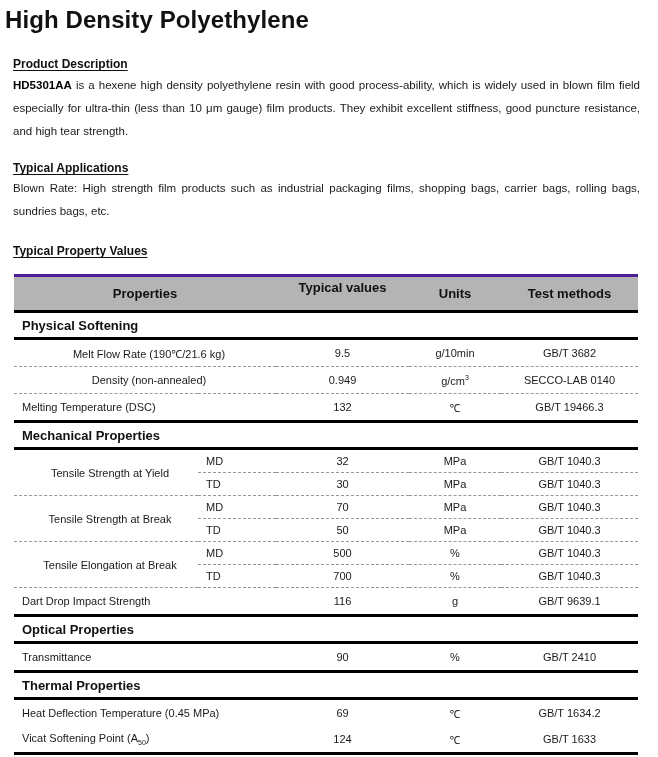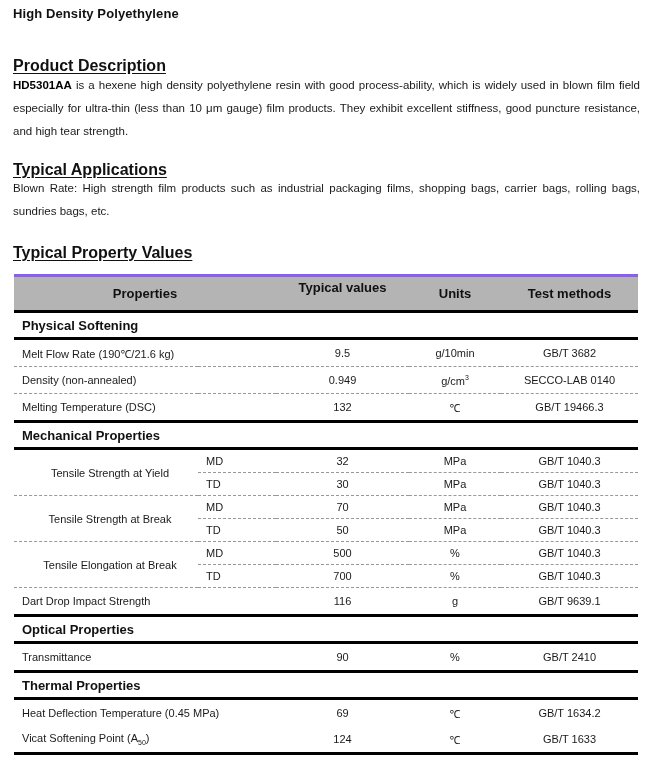--- a/index.html
+++ b/index.html
@@ -2,26 +2,26 @@
 <html><head>
   <meta charset="utf-8">
   <style>
     html, body { margin: 0; padding: 0; background: #ffffff; }
     body {
       width: 658px; height: 757px; overflow: hidden;
       font-family: "Liberation Sans", sans-serif; color: #111;
       position: relative;
     }
     .title {
-      position: absolute; left: 13px; top: 5px;
-      font-size: 13px; font-weight: bold; letter-spacing: 0.1px;
+      position: absolute; left: 5px; top: 5px;
+      font-size: 24px; font-weight: bold; letter-spacing: 0.1px;
     }
     .section-h {
       position: absolute; left: 13px;
-      font-size: 16px; font-weight: bold; text-decoration: underline;
+      font-size: 12px; font-weight: bold; text-decoration: underline;
       text-underline-offset: 2px;
     }
     .para {
       position: absolute; left: 13px; width: 627px;
       font-size: 11.5px; line-height: 23px; text-align: justify;
       text-align-last: left; color: #1a1a1a;
     }
     .para b { font-weight: bold; color: #000; }
 
     table.props {
@@ -30,30 +30,30 @@
     }
     table.props td, table.props th { padding: 0; }
     .col-prop { width: 184px; }
     .col-dir { width: 78px; }
     .col-val { width: 133px; }
     .col-unit { width: 92px; }
     .col-test { width: 137px; }
 
     tr.head th {
       background: #b4b4b4; height: 30px; font-size: 13px; font-weight: bold;
-      border-top: 3px solid #8b5cf6; border-bottom: 3px solid #000; color: #111;
+      border-top: 3px solid #4c1d95; border-bottom: 3px solid #000; color: #111;
     }
     tr.head th.h-val { vertical-align: top; padding-top: 3px; margin-top: 28px; }
     tr.group td {
       height: 24px; font-size: 13px; font-weight: bold; padding-left: 8px;
       border-bottom: 3px solid #000; color: #111;
     }
     tr.row td { height: 26px; text-align: center; }
     tr.row td.name { text-align: left; padding-left: 8px; }
-    tr.row.dashed td { border-bottom: 1px dashed #999; }
+    tr.row.dashed td { border-bottom: 1px dashed #999; text-align: center; }
     tr.row.last td { border-bottom: 3px solid #000; }
     tr.sub td { height: 22px; text-align: center; }
     tr.sub td.dir { text-align: left; padding-left: 8px; }
     tr.sub td.name { text-align: center; padding-left: 8px; vertical-align: middle; }
     tr.sub.top td.sep { border-bottom: 1px dashed #999; }
     tr.sub.bottom td { border-bottom: 1px dashed #999; }
     sup { font-size: 7px; }
     sub { font-size: 7px; }
   </style>
 </head>

